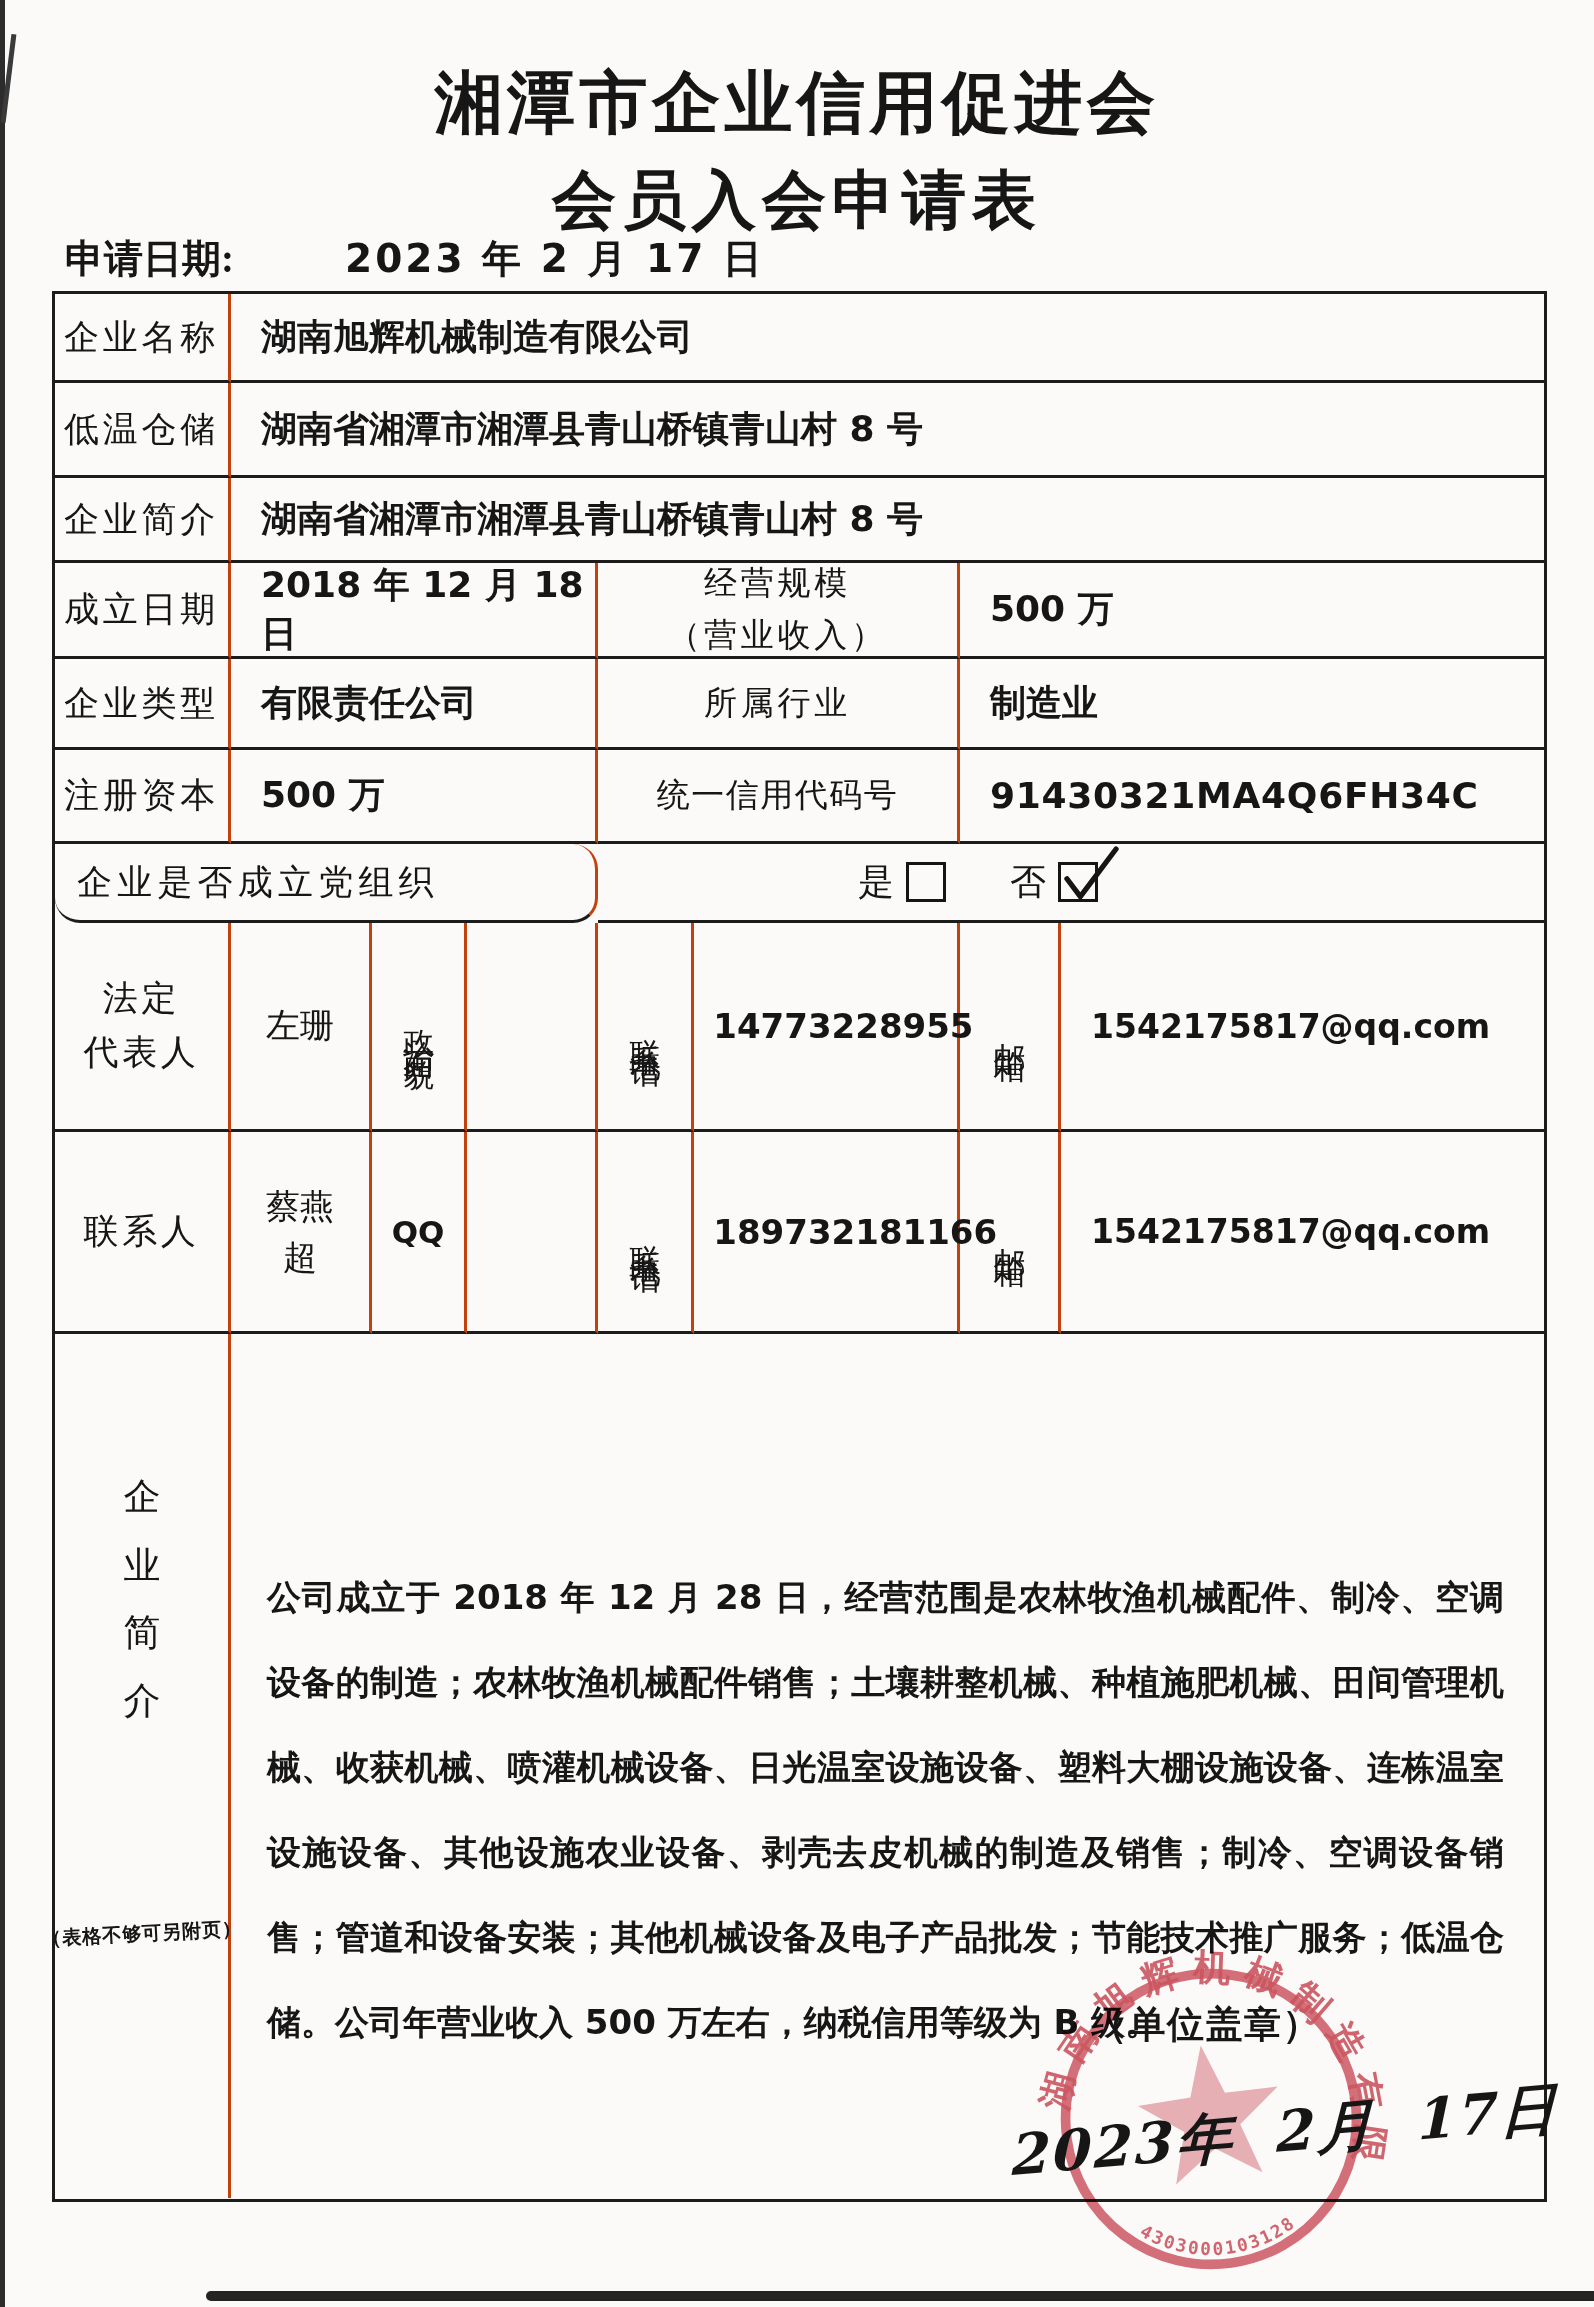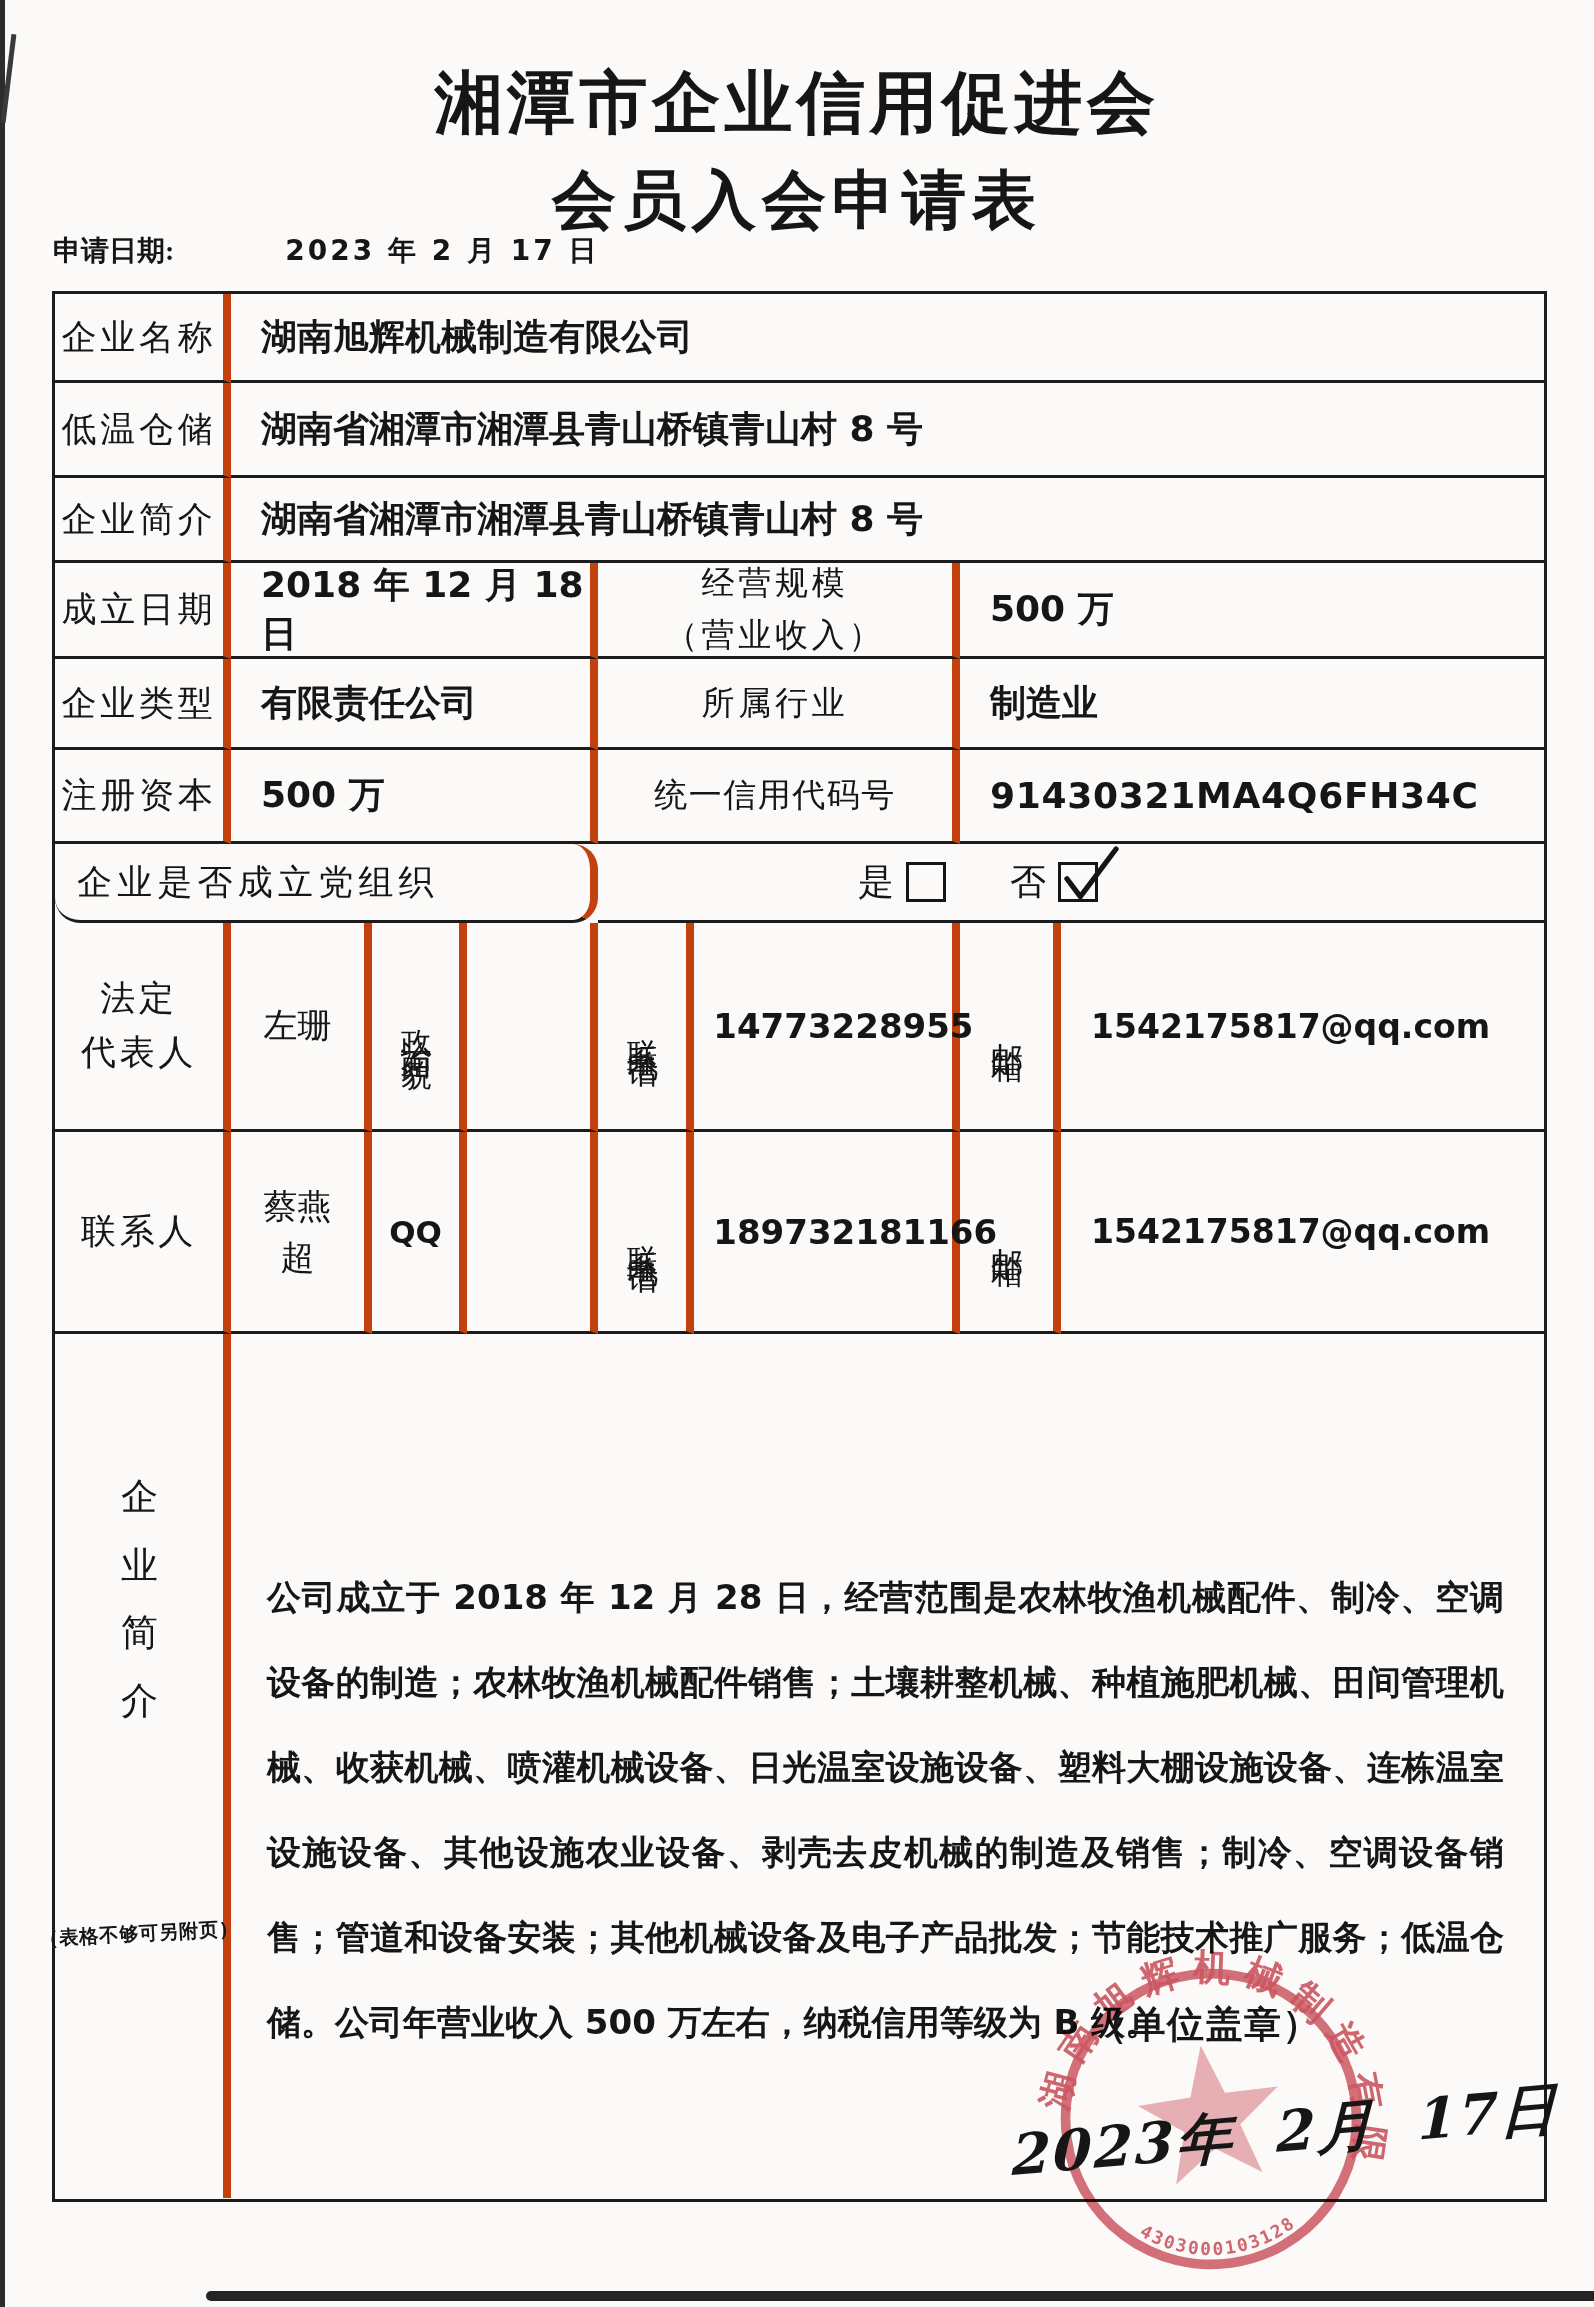--- a/index.html
+++ b/index.html
@@ -9,31 +9,31 @@
   }
   
   .edge-left{position:absolute;left:0;top:0;width:4.5px;height:2307px;background:#2c2c2c;}
   .edge-bottom{position:absolute;left:206px;top:2291px;width:1388px;height:10.4px;background:#242424;border-radius:6px 0 0 6px;}
   .corner-mark{position:absolute;left:6px;top:34px;width:5.2px;height:89px;background:#3a3a3a;transform:rotate(7deg);}
   
   .title1{position:absolute;left:0;top:58px;width:1594px;text-align:center;
     font-size:68px;font-weight:bold;letter-spacing:4.5px;}
   .title2{position:absolute;left:0;top:157px;width:1594px;text-align:center;
     font-size:64px;font-weight:bold;letter-spacing:6px;}
-  .apply-date{position:absolute;left:53px;top:232px;font-size:28px;font-weight:bold;display:flex;align-items:flex-end;}
+  .apply-date{position:absolute;left:65px;top:232px;font-size:39px;font-weight:bold;display:flex;align-items:flex-end;}
   .apply-date .ad-value{margin-left:111px;letter-spacing:3px;font-family:"DejaVu Sans","Liberation Sans",sans-serif;font-weight:600;}
   
   .form-table{
     position:absolute;left:52px;top:291px;width:1489px;height:1905px;
     display:grid;
     grid-template-columns:176px 141px 95px 131px 96px 266px 101px 484px;
     grid-template-rows:89px 95px 85px 96px 91px 94px 79px 209px 202px 864px;
     border:3.7px solid #1c1c1c;
   }
-  .cell{border-right:8px solid #c2410c;border-bottom:3px solid #1c1c1c;
+  .cell{border-right:3px solid #c2410c;border-bottom:3px solid #1c1c1c;
     display:flex;align-items:center;box-sizing:border-box;position:relative;}
   .gc1{grid-column:1/2}.gc2{grid-column:2/3}.gc3{grid-column:3/4}.gc4{grid-column:4/5}
   .gc5{grid-column:5/6}.gc6{grid-column:6/7}.gc7{grid-column:7/8}.gc8{grid-column:8/9}
   .gc2-9{grid-column:2/9}.gc2-5{grid-column:2/5}.gc5-7{grid-column:5/7}
   .gc7-9{grid-column:7/9}.gc1-5{grid-column:1/5}.gc5-9{grid-column:5/9}
   .last-col{border-right:none}
   .last-row{border-bottom:none}
   .lab{justify-content:center;font-size:35px;letter-spacing:3.7px;text-align:center;}
   .lab-left{justify-content:flex-start;padding-left:22px;font-size:35px;letter-spacing:5.2px;border-radius:25px;}
   .val{padding-left:30px;font-family:"DejaVu Sans","Liberation Sans",sans-serif;

